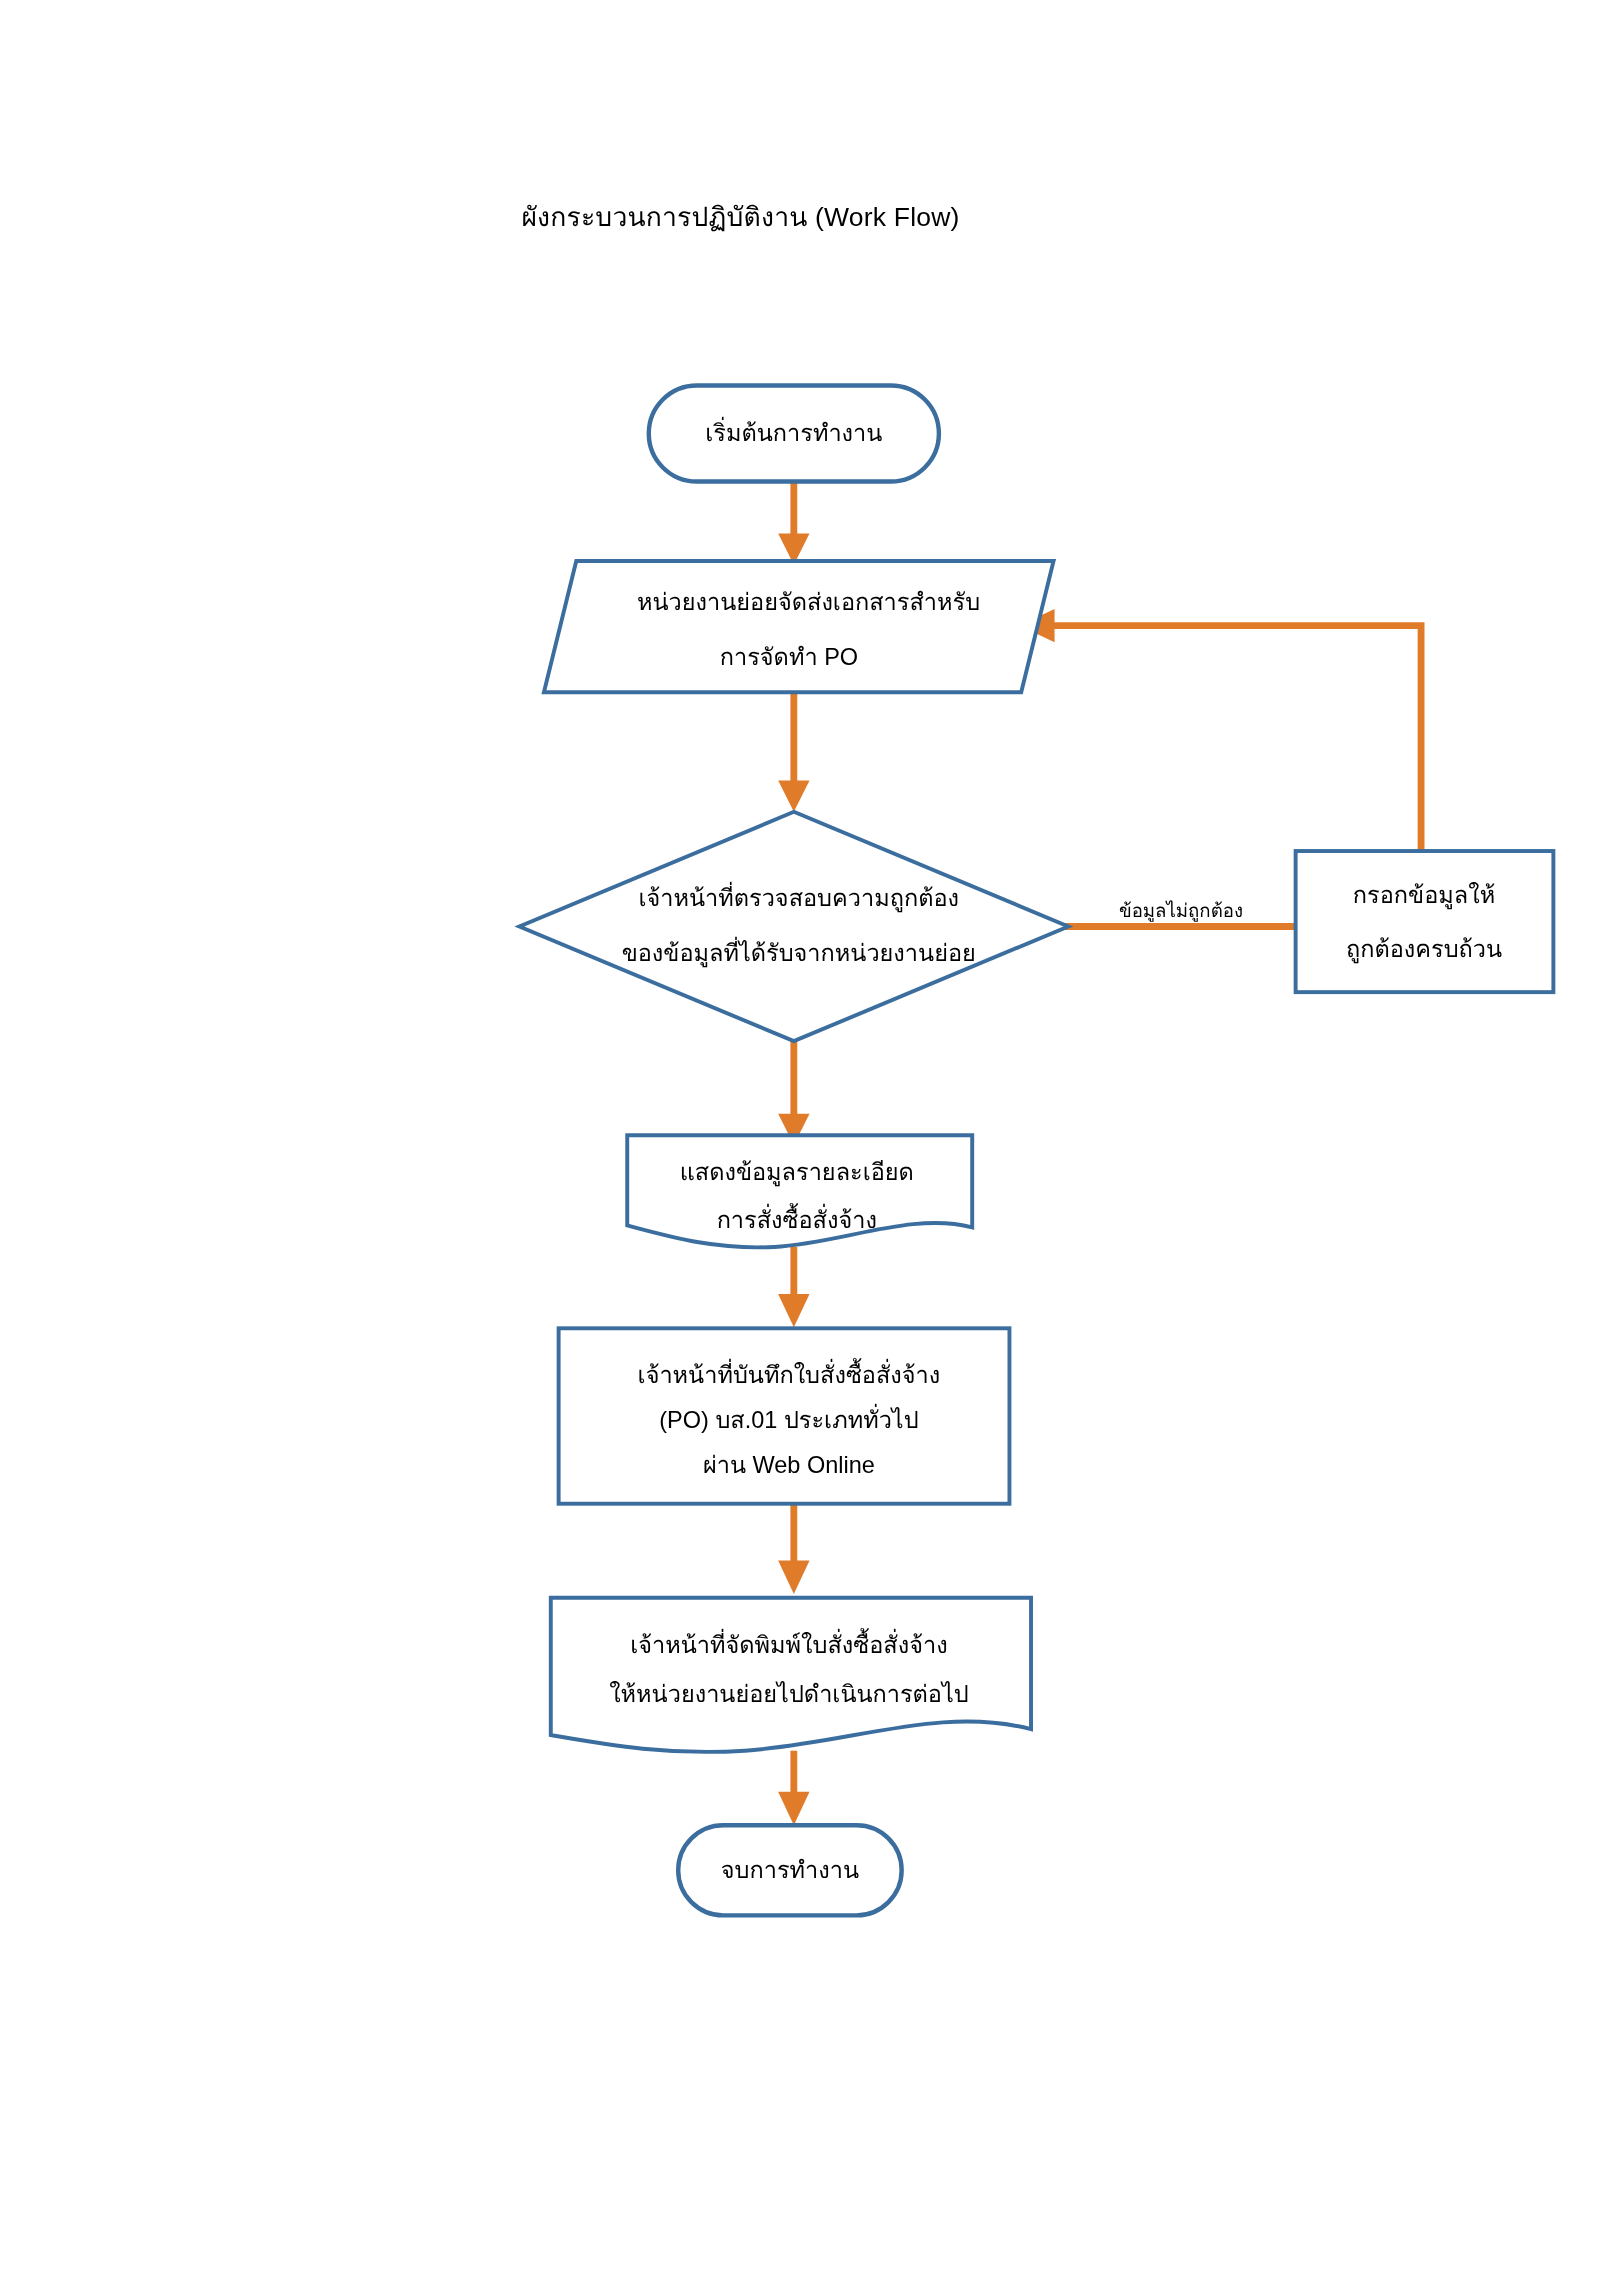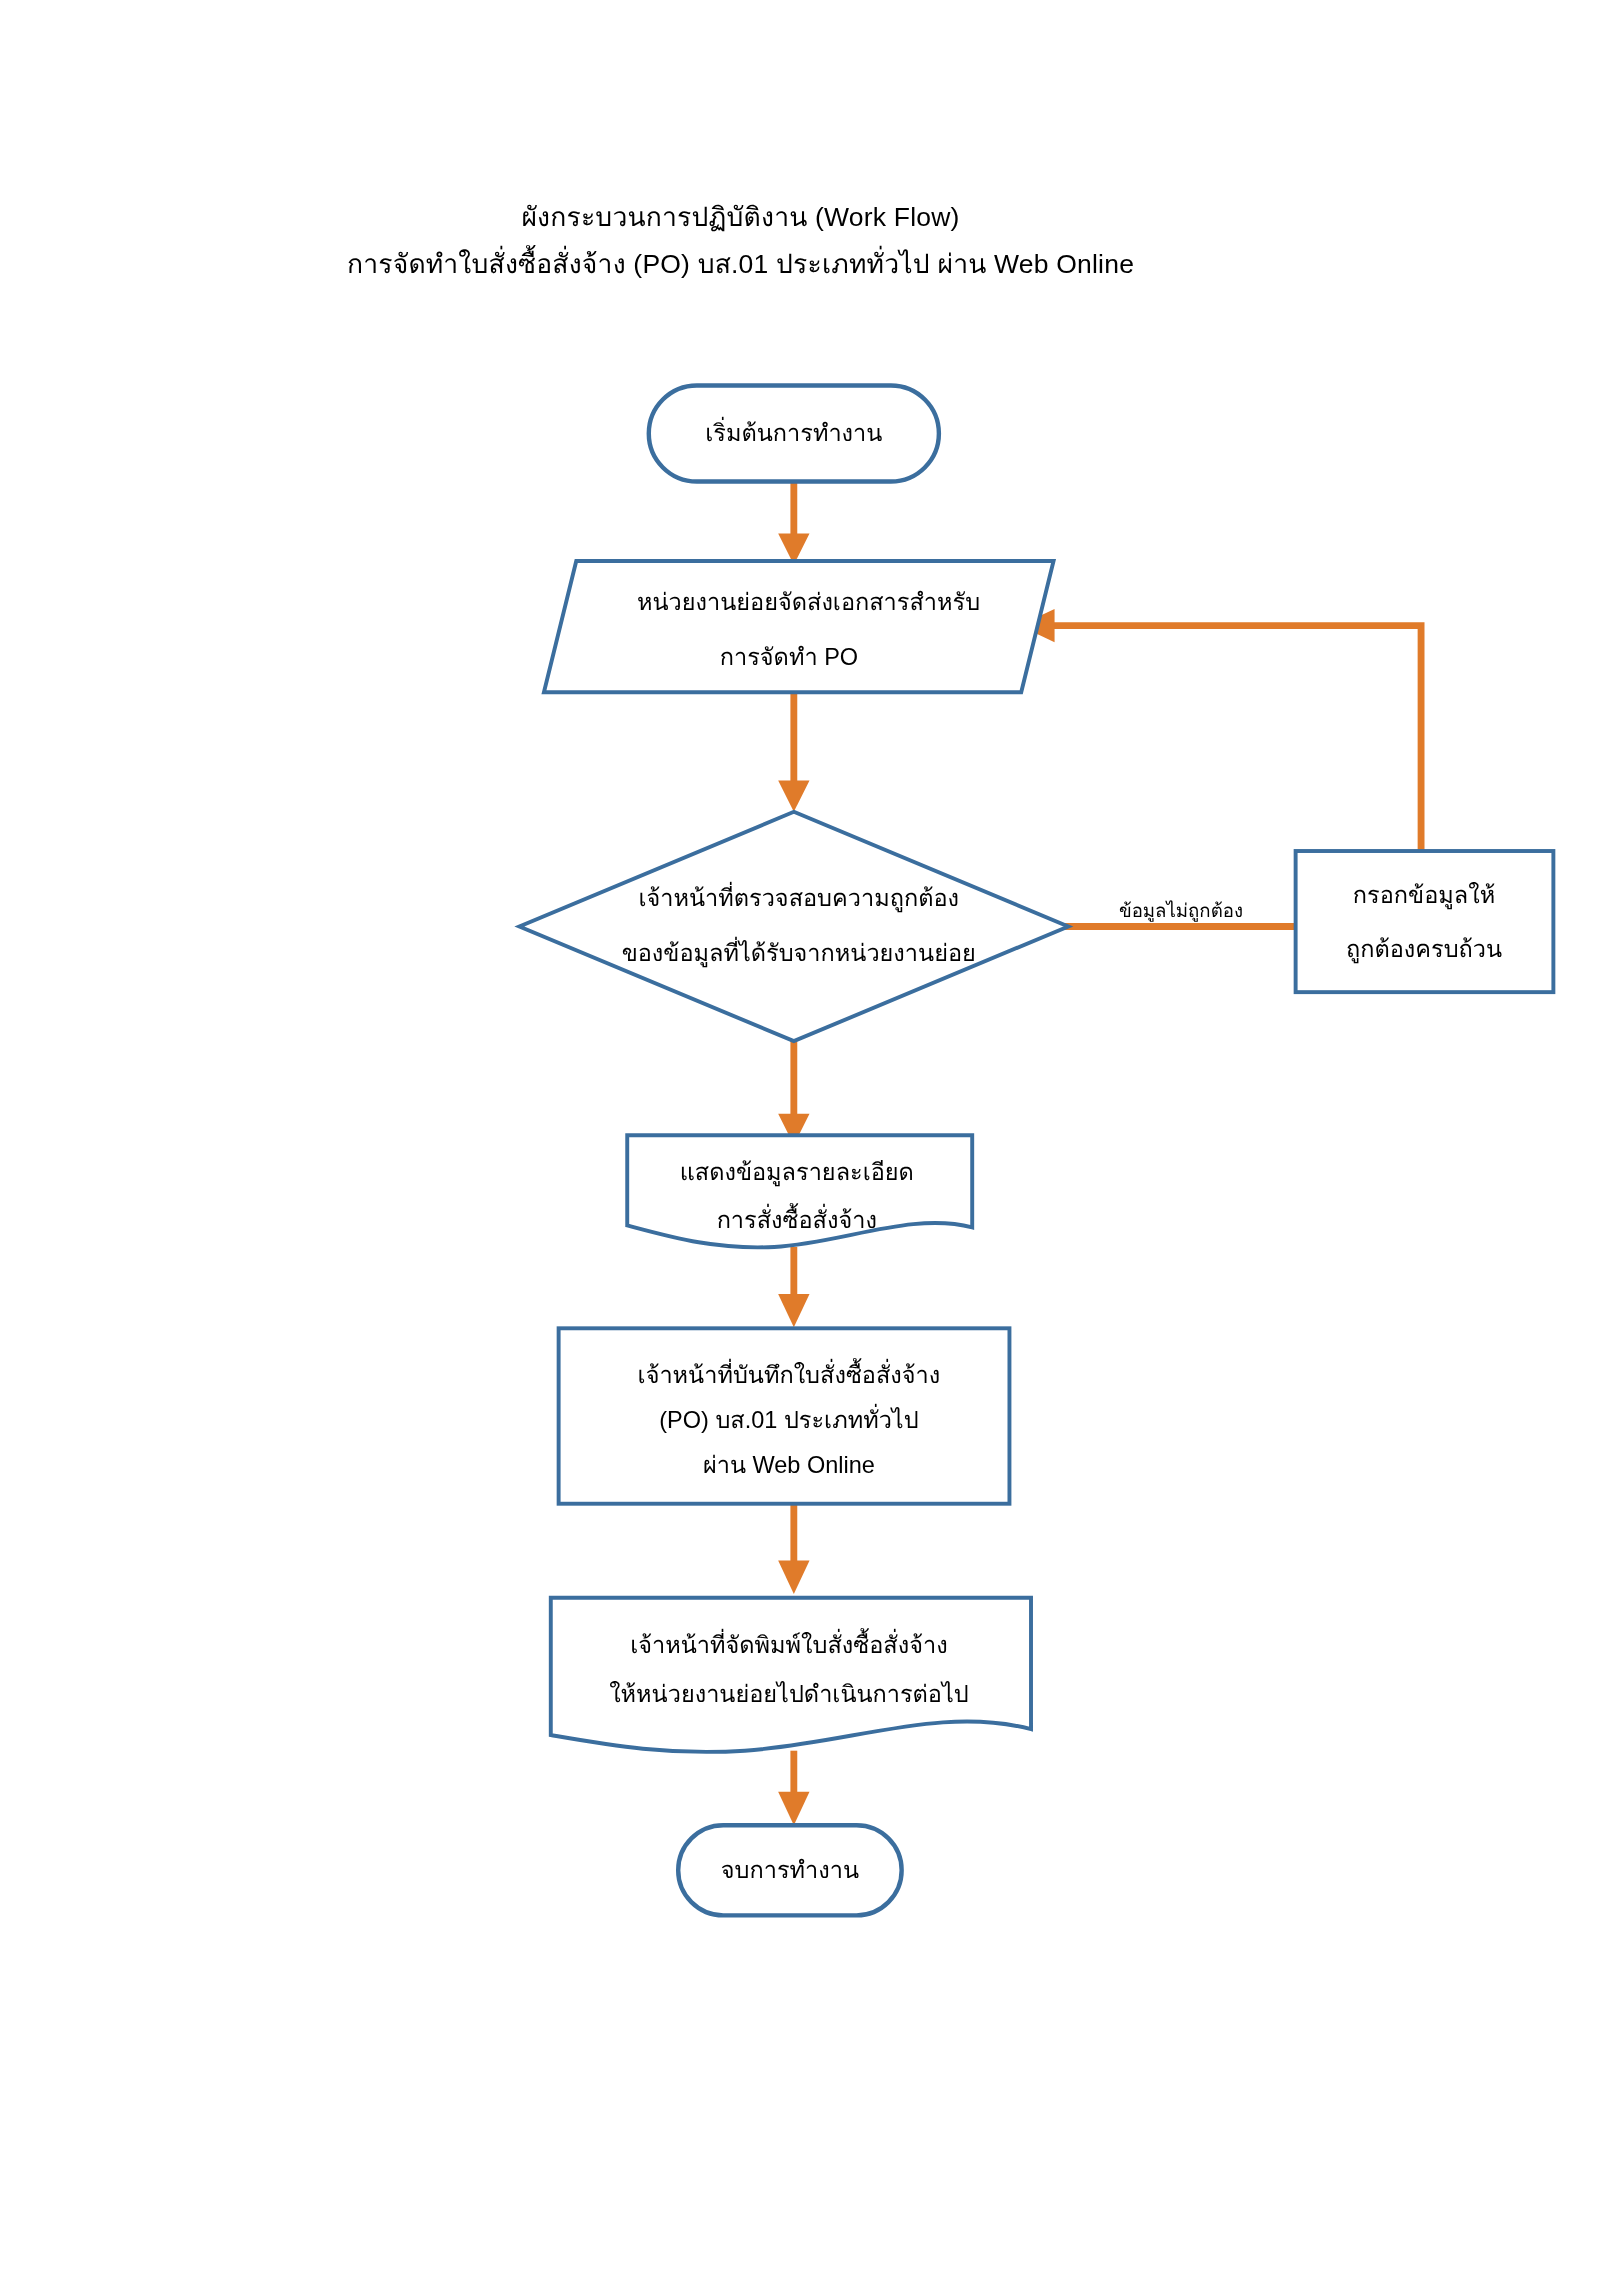--- a/index.html
+++ b/index.html
@@ -74,21 +74,20 @@
     text-anchor: middle;
   }
 </style>
 </head>
 <body>
 
 <div id="page">
 
   <div id="title-block">
     <div class="title-line">ผังกระบวนการปฏิบัติงาน (Work Flow)</div>
-    <div class="title-line">การจัดทำใบสั่งซื้อสั่งจ้าง (PO) บส.01 ประเภททั่วไป ผ่าน Web Online</div>
   </div>
 
   <svg id="flow-svg" width="1621" height="2293" viewBox="0 0 1654 2339">
 
     <g>
       <line class="connector" x1="810" y1="490" x2="810" y2="556"></line>
       <polygon class="arrowhead" points="810,576 794,544 826,544"></polygon>
     </g>
 
     <g>

